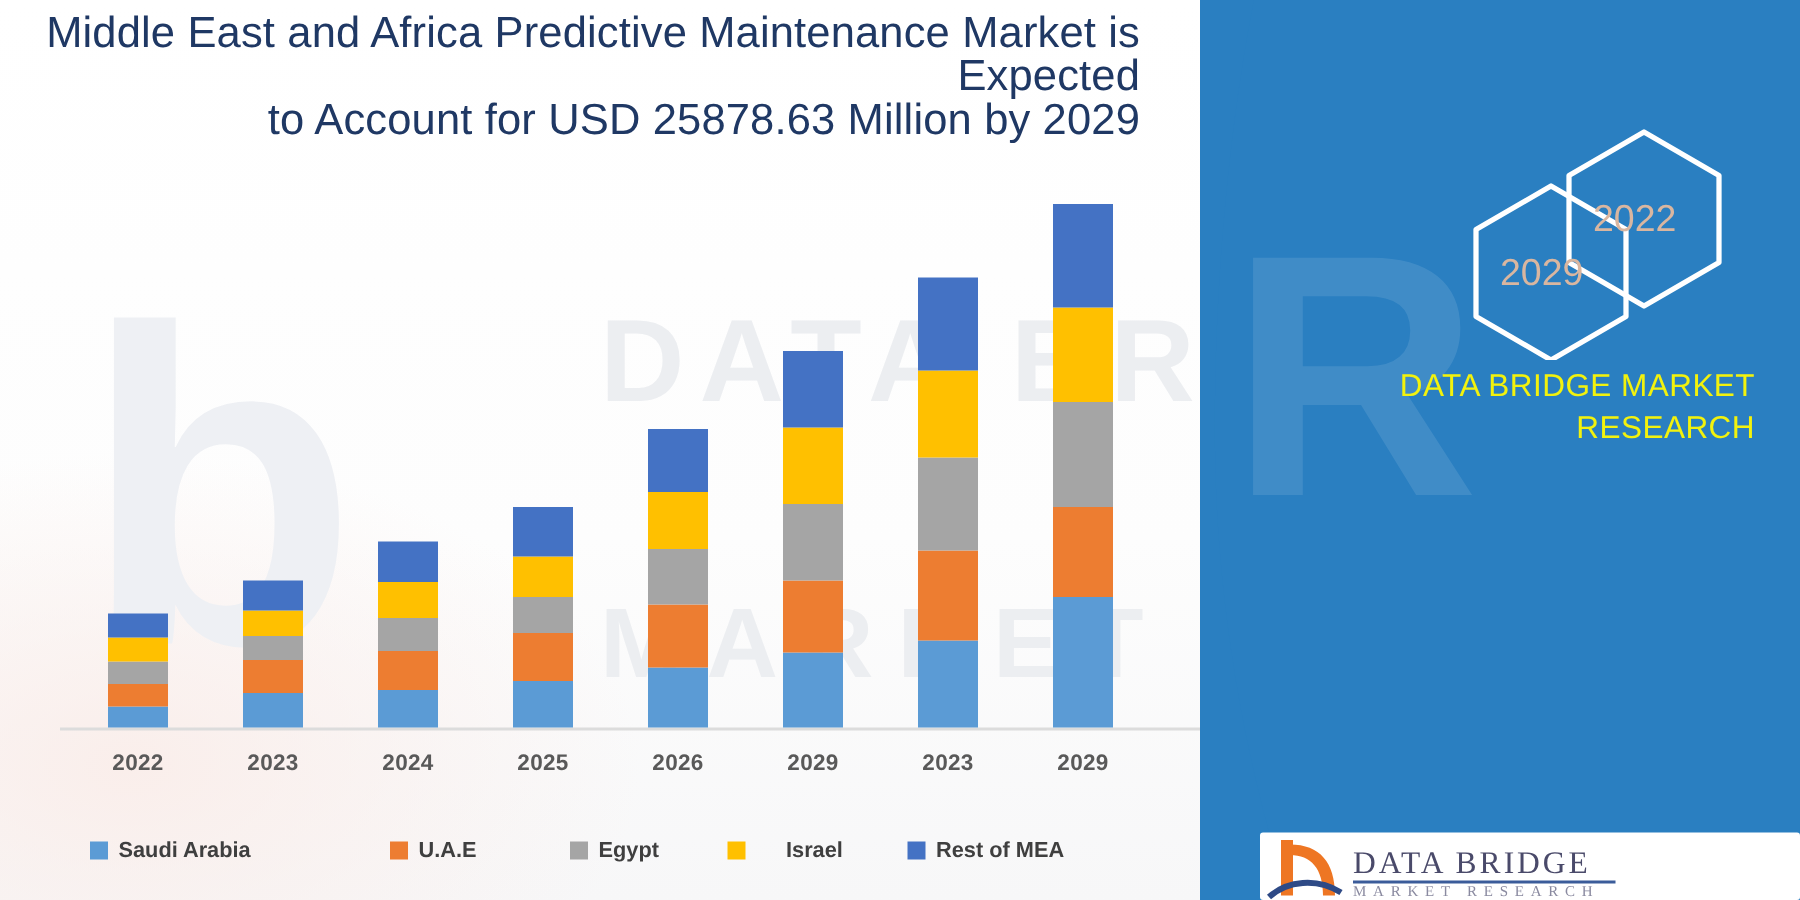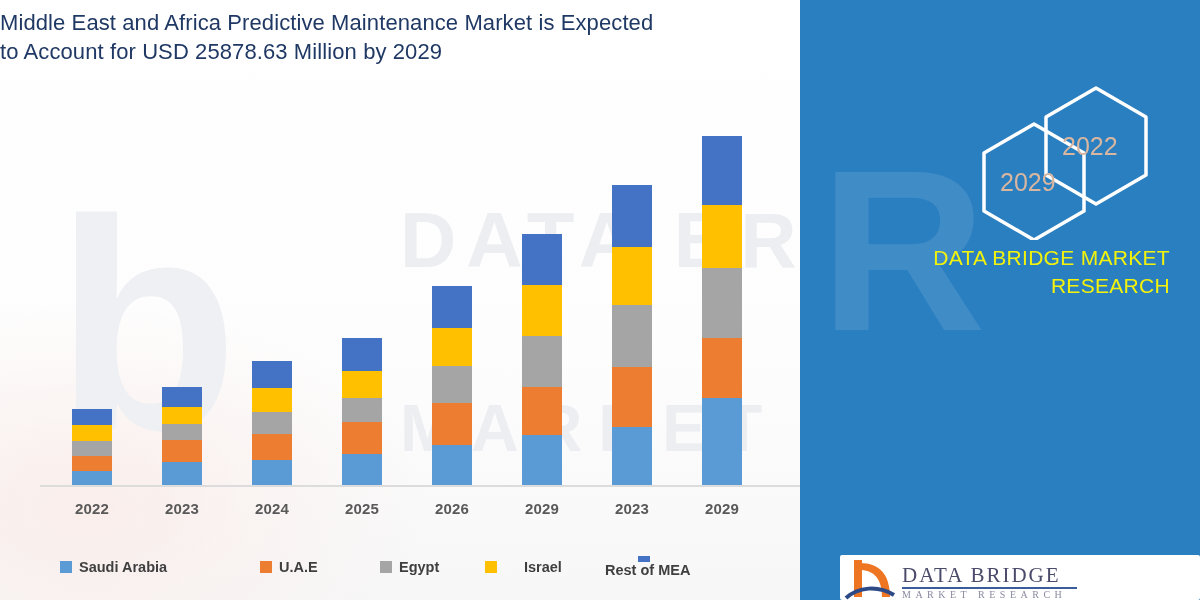--- a/index.html
+++ b/index.html
@@ -21,22 +21,22 @@
     pointer-events:none;}
 
   
   .wm{position:absolute;color:#eceef1;font-weight:700;letter-spacing:10px;
       user-select:none;pointer-events:none;white-space:nowrap;}
   .wm-1{left:400px;top:195px;font-size:78px;}
   .wm-2{left:400px;top:390px;font-size:66px;letter-spacing:16px;}
   .wm-b{position:absolute;left:55px;top:175px;font-size:300px;color:#eef0f4;
         font-weight:700;line-height:300px;user-select:none;pointer-events:none;}
 
-  .title{position:absolute;left:0px;top:8px;width:760px;text-align:left;
-    color:#1f3864;font-size:22px;line-height:29px;letter-spacing:.1px;}
+  .title{position:absolute;left:0px;top:8px;width:760px;text-align:right;
+    color:#1f3864;font-size:29px;line-height:29px;letter-spacing:.1px;}
 
   
   .plot{position:absolute;left:0;top:0;width:830px;height:530px;}
   .axis-line{position:absolute;left:40px;top:485px;width:760px;height:1.5px;background:#dcdcdc;}
 
   .bar{position:absolute;width:40px;bottom:0;}
   .seg{position:absolute;left:0;width:40px;}
 
   .xtick{position:absolute;top:500px;width:80px;text-align:center;
     font-size:15px;font-weight:700;color:#595959;letter-spacing:.2px;}
@@ -160,21 +160,21 @@
           <span class="lg-label">U.A.E</span>
         </div>
         <div class="lg-item" style="left: 320px;">
           <span class="lg-swatch" style="background: rgb(165, 165, 165);"></span>
           <span class="lg-label">Egypt</span>
         </div>
         <div class="lg-item" style="left: 425px; gap: 20px;">
           <span class="lg-swatch" style="background: rgb(255, 192, 0);"></span>
           <span class="lg-label">Israel</span>
         </div>
-        <div class="lg-item" style="left: 545px; flex-direction: column;">
+        <div class="lg-item" style="left: 545px;">
           <span class="lg-swatch" style="background: rgb(68, 114, 196);"></span>
           <span class="lg-label">Rest of MEA</span>
         </div>
       </div>
   </div>
 
   <div class="right-panel">
     <svg class="blue-fill" width="400" height="600" viewBox="0 0 400 600">
       <path d="M 36 0 L 400 0 L 400 600 L 60 600 C 60 600 12 470 10 300 C 8 130 36 0 36 0 Z" fill="#2a7fc1"></path>
       <g opacity="0.10" fill="#ffffff">

